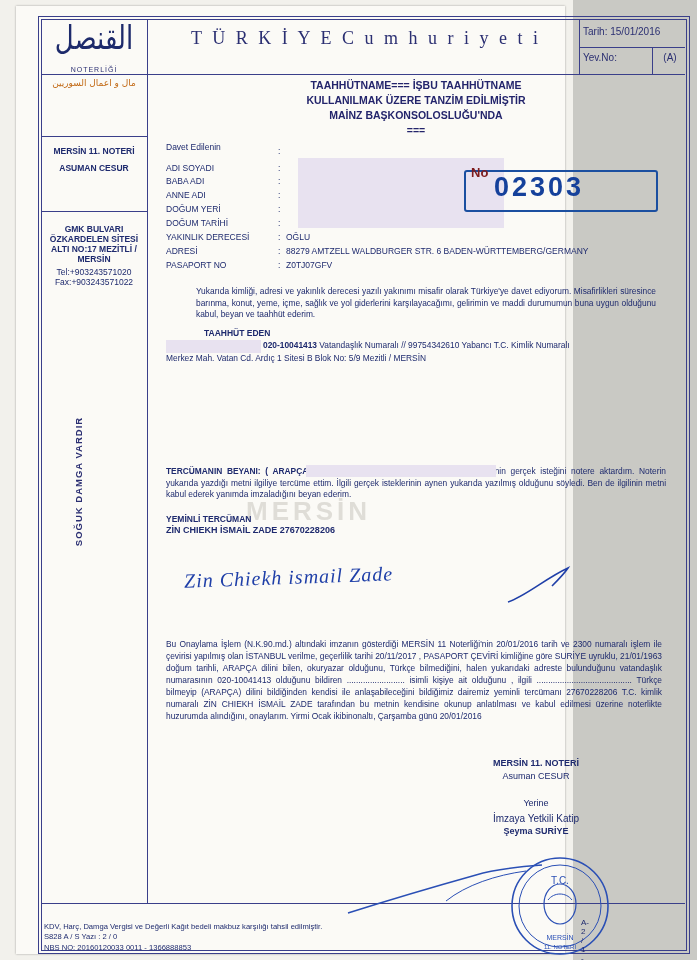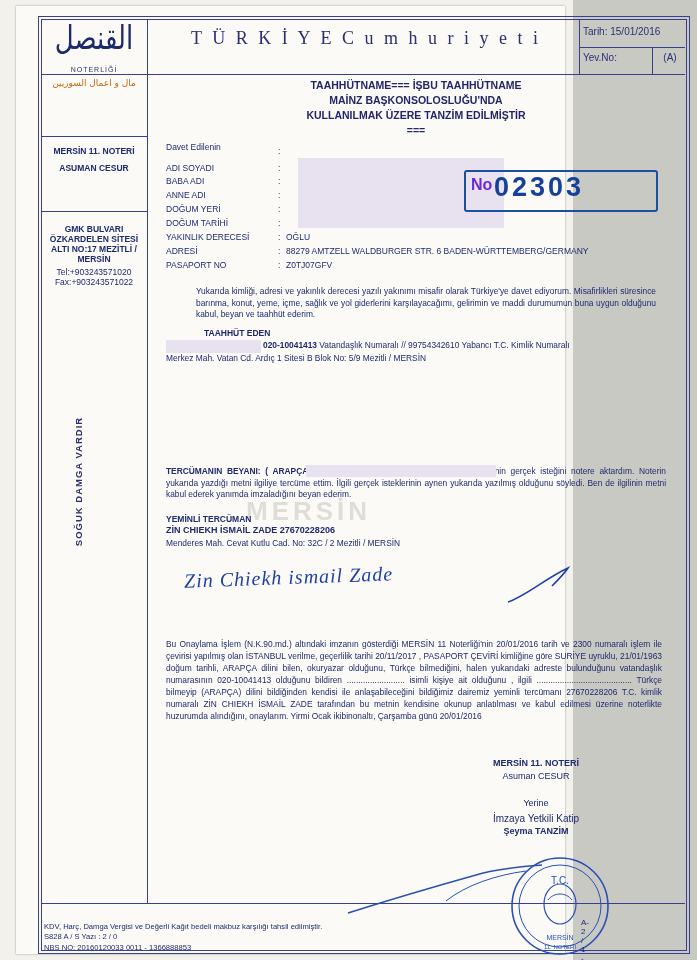--- a/index.html
+++ b/index.html
@@ -128,21 +128,21 @@
   .numberbox{
     position:absolute;left:448px;top:164px;width:190px;height:38px;
     border:2px solid #1b4fa0;border-radius:3px;
   }
   .numbertext{
     position:absolute;left:455px;top:166px;
     font-family:"Liberation Sans", sans-serif;
     font-size:27px;font-weight:bold;color:#15419b;letter-spacing:3px;
   }
   .no-sup{
-    position:absolute;left:455px;top:170px;font-size:16px;color:#6d28d9;font-weight:bold;
+    position:absolute;left:455px;top:159px;font-size:13px;color:#7f1d1d;font-weight:bold;
   }
 
   .para{
     position:absolute;font-size:8.4px;color:#1e2a6e;line-height:11.5px;text-align:justify;
   }
   .bold{font-weight:bold;}
   .sect-label{
     position:absolute;font-size:8.5px;font-weight:bold;color:#1e2a6e;
   }
   .sig-script{
@@ -211,22 +211,22 @@
     <div class="ln b" style="top:228px;">ÖZKARDELEN SİTESİ</div>
     <div class="ln b" style="top:238px;">ALTI NO:17 MEZİTLİ /</div>
     <div class="ln b" style="top:248px;">MERSİN</div>
     <div class="ln" style="top:261px;">Tel:+903243571020</div>
     <div class="ln" style="top:271px;">Fax:+903243571022</div>
 
     <div class="vertical-text">SOĞUK DAMGA VARDIR</div>
 
     <div class="body-title">
       <div>TAAHHÜTNAME=== İŞBU TAAHHÜTNAME</div>
+      <div>KULLANILMAK ÜZERE TANZİM EDİLMİŞTİR</div>
       <div>MAİNZ BAŞKONSOLOSLUĞU'NDA</div>
-      <div>KULLANILMAK ÜZERE TANZİM EDİLMİŞTİR</div>
       <div>===</div>
     </div>
 
     <div class="field" style="left:150px;top:136px;">Davet Edilenin</div>
     <div class="field col" style="top:140px;">:</div>
 
     <div class="field lbl" style="top:157px;">ADI SOYADI</div>
     <div class="field col" style="top:157px;">:</div>
     <div class="redaction" style="left:282px;top:152px;width:206px;height:15px;"></div>
 
@@ -275,34 +275,33 @@
     <div class="watermark">MERSİN</div>
 
     <div class="para" style="left:150px;top:460px;width:500px;">
       <span class="bold">TERCÜMANIN BEYANI: ( ARAPÇA )</span>
       <span>dilini konuşan ................................. isimli kişinin gerçek isteğini notere aktardım. Noterin yukarıda yazdığı metni ilgiliye tercüme ettim. İlgili gerçek isteklerinin aynen yukarıda yazılmış olduğunu söyledi. Ben de ilgilinin metni kabul ederek yanımda imzaladığını beyan ederim.</span>
     </div>
     <div class="redaction" style="left:290px;top:459px;width:190px;height:12px;"></div>
 
     <div class="sect-label" style="left:150px;top:508px;">YEMİNLİ TERCÜMAN</div>
     <div class="para bold" style="left:150px;top:519px;width:460px;font-size:9px;">ZİN CHIEKH İSMAİL ZADE 27670228206</div>
-    <div class="para" style="left:150px;top:532px;width:460px;">Menderes Mah. Cevat Kutlu Cad. No: 32C / 2 Mezitli / MERSİN</div>
 
     <div class="sig-script">Zin Chiekh ismail Zade</div>
     <svg class="sig-swoosh" viewBox="0 0 80 40">
       <path d="M2,36 C20,30 40,12 62,2 C58,8 50,16 46,20" stroke="#1f3fa8" stroke-width="1.6" fill="none"></path>
     </svg>
 
     <div class="para" style="left:150px;top:632px;width:496px;line-height:12px;">Bu Onaylama İşlem (N.K.90.md.) altındaki imzanın gösterdiği MERSİN 11 Noterliği'nin 20/01/2016 tarih ve 2300 numaralı işlem ile çevirisi yapılmış olan İSTANBUL verilme, geçerlilik tarihi 20/11/2017 , PASAPORT ÇEVİRİ kimliğine göre SURİYE uyruklu, 21/01/1963 doğum tarihli, ARAPÇA dilini bilen, okuryazar olduğunu, Türkçe bilmediğini, halen yukarıdaki adreste bulunduğunu vatandaşlık numarasının 020-10041413 olduğunu bildiren ......................... isimli kişiye ait olduğunu , ilgili ......................................... Türkçe bilmeyip (ARAPÇA) dilini bildiğinden kendisi ile anlaşabileceğini bildiğimiz dairemiz yeminli tercümanı 27670228206 T.C. kimlik numaralı ZİN CHIEKH İSMAİL ZADE tarafından bu metnin kendisine okunup anlatılması ve kabul edilmesi üzerine noterlikte huzurumda alındığını, onaylarım. Yirmi Ocak ikibinonaltı, Çarşamba günü 20/01/2016</div>
 
     <div class="para bold" style="left:420px;top:752px;width:200px;text-align:center;font-size:9px;">MERSİN 11. NOTERİ</div>
     <div class="para" style="left:420px;top:765px;width:200px;text-align:center;font-size:9px;">Asuman CESUR</div>
     <div class="para" style="left:420px;top:792px;width:200px;text-align:center;font-size:9px;">Yerine</div>
     <div class="para" style="left:420px;top:807px;width:200px;text-align:center;font-size:10px;">İmzaya Yetkili Katip</div>
-    <div class="para bold" style="left:420px;top:820px;width:200px;text-align:center;font-size:9px;">Şeyma TANZİM</div>
+    <div class="para bold" style="left:420px;top:820px;width:200px;text-align:center;font-size:9px;">Şeyma SURİYE</div>
 
     <svg class="blue-scribble" viewBox="0 0 200 60">
       <path d="M2,52 C40,40 80,28 130,14 C150,8 170,6 196,4" stroke="#2a4fb5" stroke-width="1.4" fill="none"></path>
       <path d="M100,40 C120,24 150,14 180,10" stroke="#2a4fb5" stroke-width="1" fill="none"></path>
     </svg>
 
     <svg class="stamp" viewBox="0 0 104 104">
       <circle cx="52" cy="52" r="48" fill="none" stroke="#2a4fb5" stroke-width="1.6"></circle>
       <circle cx="52" cy="52" r="41" fill="none" stroke="#2a4fb5" stroke-width="1"></circle>
       <ellipse cx="52" cy="50" rx="16" ry="20" fill="none" stroke="#2a4fb5" stroke-width="1.2"></ellipse>

